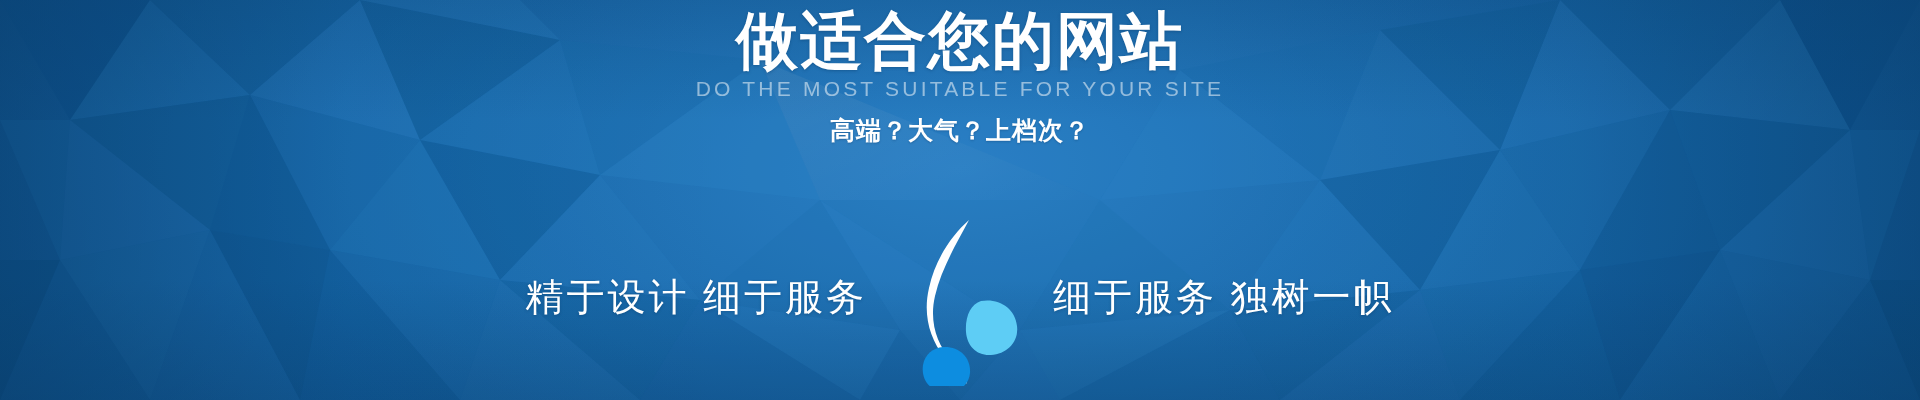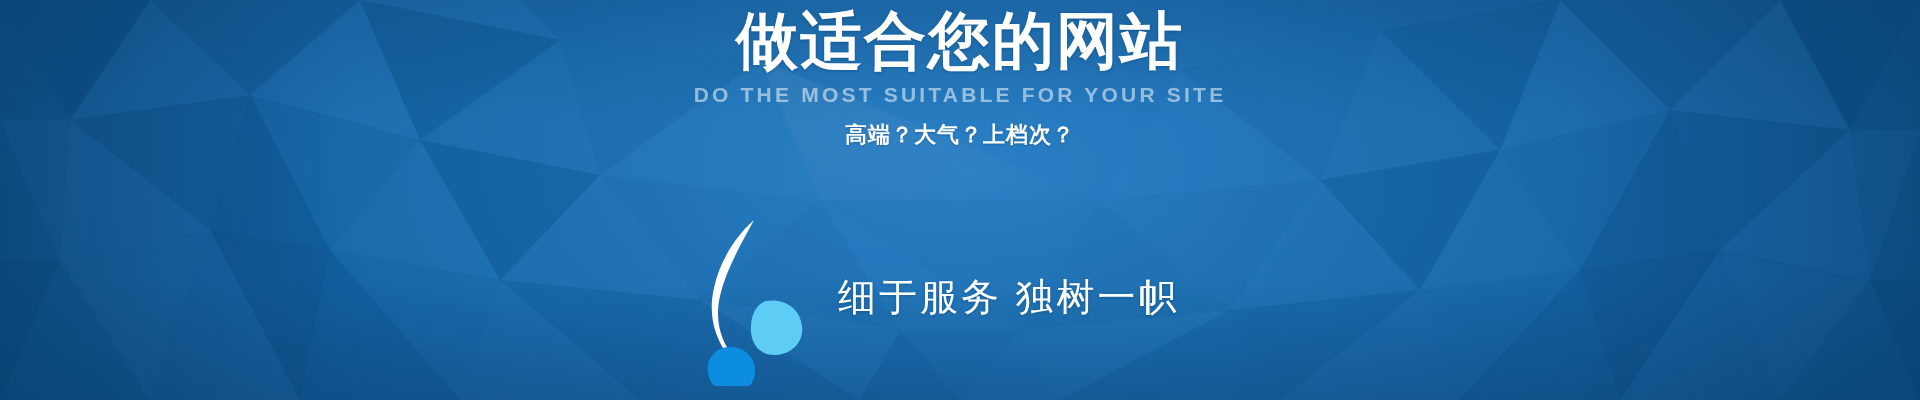--- a/index.html
+++ b/index.html
@@ -58,35 +58,35 @@
     font-size: 62px;
     line-height: 1.05;
     font-weight: 700;
     color: #ffffff;
     letter-spacing: 2px;
     text-shadow: 0 1px 3px rgba(6,48,88,0.35);
     white-space: nowrap;
   }
 
   .subline-en {
-    margin-top: 10px;
+    margin-top: 4px;
     font-size: 21px;
     line-height: 1.1;
-    font-weight: 700;
+    font-weight: 400;
     color: rgba(255,255,255,0.52);
     letter-spacing: 3.2px;
     white-space: nowrap;
   }
 
   .pitch {
     margin-top: 14px;
     text-align: center;
     color: #ffffff;
     font-weight: 700;
-    font-size: 22px;
+    font-size: 25px;
     line-height: 1.32;
     letter-spacing: 1px;
     text-shadow: 0 1px 2px rgba(6,48,88,0.30);
     white-space: nowrap;
   }
   .pitch-line { display: block; }
 
   .taglines {
     position: absolute;
     top: 208px;
@@ -207,20 +207,21 @@
     <div class="subline-en">DO THE MOST SUITABLE FOR YOUR SITE</div>
 
     <div class="pitch">
       <span class="pitch-line">高端？大气？上档次？</span>
     </div>
 
   </div>
 
   <div class="taglines">
 
+    <div class="tagline tagline-left">精于设计  细于服务</div>
 
     <div class="logo-slot">
       <svg class="logo-svg" viewBox="0 0 130 170" aria-hidden="true">
         <path d="M74 4 C 60 30, 46 54, 40 80 C 34 106, 42 128, 56 144 C 64 153, 70 160, 72 168
                  C 66 160, 58 152, 50 142 C 34 122, 28 98, 34 72 C 40 44, 56 20, 74 4 Z" fill="#ffffff"></path>
         <path d="M86 85 C 104 82, 120 92, 122 110 C 124 126, 112 138, 96 139
                  C 82 140, 72 130, 71 116 C 70 100, 76 88, 86 85 Z" fill="#5ecdf5"></path>
         <path d="M48 131 C 64 130, 76 141, 75 157 C 74 170, 62 178, 48 176
                  C 34 174, 26 163, 28 149 C 30 138, 38 132, 48 131 Z" fill="#0d8de0"></path>
       </svg>

